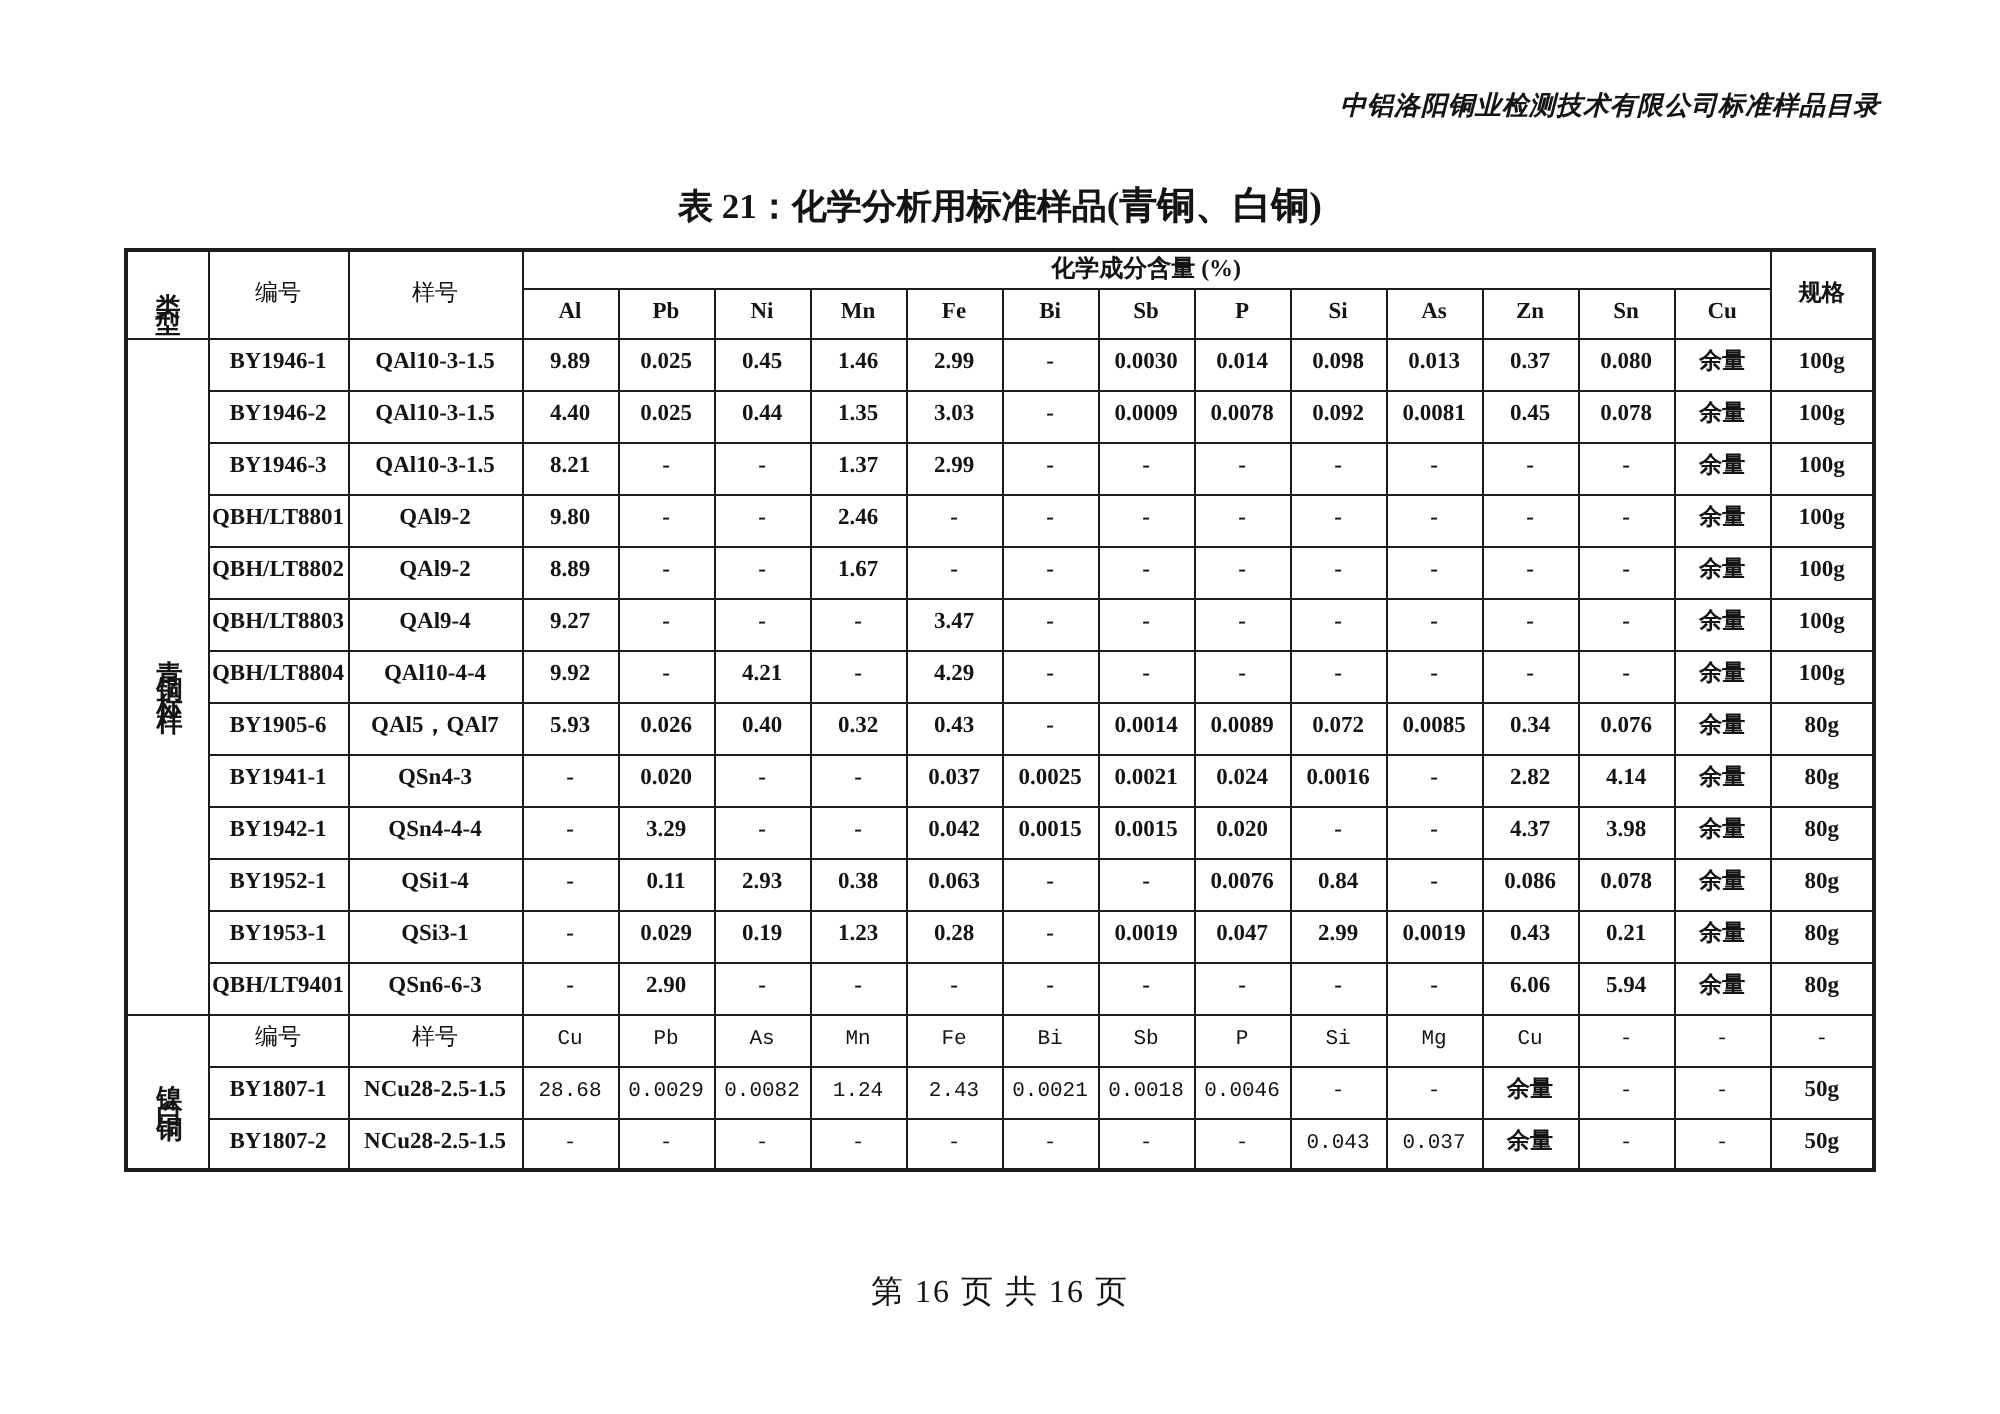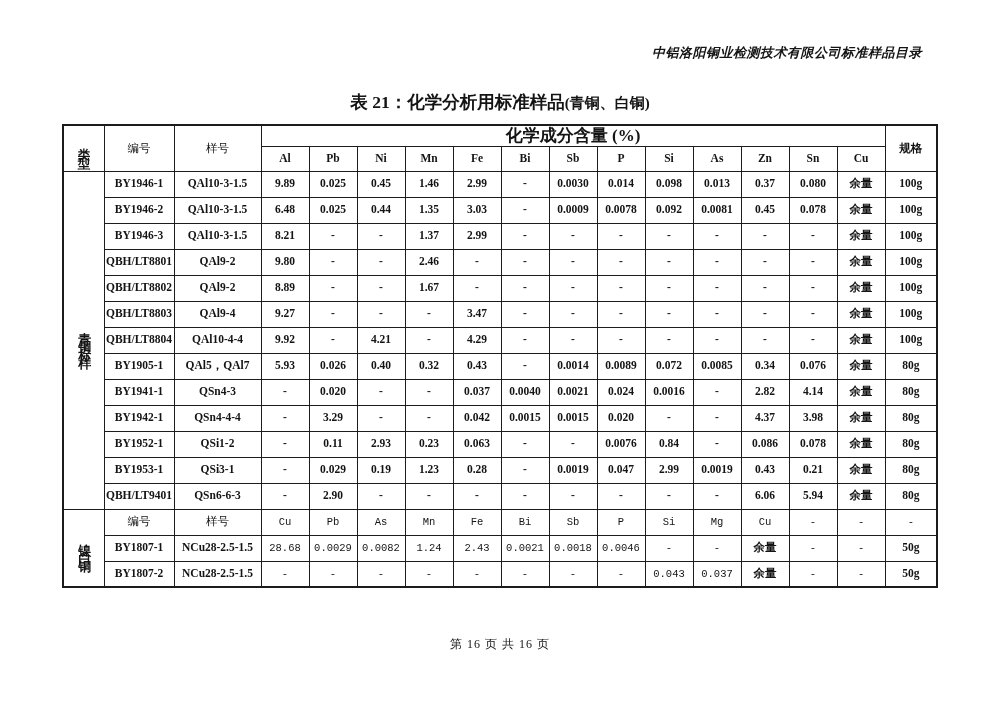--- a/index.html
+++ b/index.html
@@ -3,59 +3,59 @@
 <meta charset="utf-8">
 <style>
   * { margin:0; padding:0; box-sizing:border-box; }
   html,body { background:#ffffff; }
   body {
     width:1000px; height:707px; position:relative;
     font-family:"Liberation Serif","DejaVu Serif",serif;
     color:#141414; overflow:hidden;
   }
   .doc-header {
-    position:absolute; top:44px; right:78px;
+    position:absolute; top:44px; right:60px;
     font-size:13px; font-weight:bold; font-style:italic;
     letter-spacing:0.5px;
   }
   .doc-title {
     position:absolute; top:90px; left:0; width:100%;
     text-align:center; font-weight:bold; font-size:17.5px;
   }
-  .doc-title .paren { font-size:15px; }
+  .doc-title .paren { font-size:19px; }
   table#main-table {
     position:absolute; top:124px; left:62px; width:876px;
     border-collapse:collapse; table-layout:fixed;
     border:2px solid #1c1c1c;
   }
   #main-table th, #main-table td {
     border:1px solid #1c1c1c; text-align:center; vertical-align:middle;
     padding:0; font-size:11.5px; font-weight:bold; overflow:hidden;
     line-height:1.15;
   }
   #main-table thead tr.hr1 { height:19px; }
   #main-table thead tr.hr2 { height:25px; }
   #main-table tbody tr { height:26px; }
-  #main-table th.comp { font-size:17px; }
+  #main-table th.comp { font-size:12px; }
   #main-table .light { font-weight:normal; font-size:11.5px; }
   #main-table .mono {
     font-family:"Liberation Mono","DejaVu Sans Mono",monospace;
     font-weight:normal; font-size:10.5px;
   }
   .vert {
     display:inline-block; writing-mode:vertical-lr; text-orientation:upright;
     font-weight:bold;
   }
   .vert-type { font-size:12.5px; letter-spacing:9px; }
   .vert-s1   { font-size:13px;   letter-spacing:8px; }
   .vert-s2   { font-size:13px;   letter-spacing:8px; }
   tbody.s2 tr:first-child td { border-top:2px solid #1c1c1c; }
   .doc-footer {
     position:absolute; top:636px; left:0; width:100%;
-    text-align:center; font-size:12px; letter-spacing:1px;
+    text-align:center; font-size:16px; letter-spacing:1px;
   }
 </style>
 </head>
 <body>
 
 <div class="page">
   <div class="doc-header">中铝洛阳铜业检测技术有限公司标准样品目录</div>
   <div class="doc-title">
     <span>表 21：化学分析用标准样品</span><span class="paren">(青铜、白铜)</span>
   </div>
@@ -119,21 +119,21 @@
           <td>0.098</td>
           <td>0.013</td>
           <td>0.37</td>
           <td>0.080</td>
           <td>余量</td>
           <td>100g</td>
         </tr>
         <tr>
           <td>BY1946-2</td>
           <td>QAl10-3-1.5</td>
-          <td>6.48</td>
+          <td>4.40</td>
           <td>0.025</td>
           <td>0.44</td>
           <td>1.35</td>
           <td>3.03</td>
           <td>-</td>
           <td>0.0009</td>
           <td>0.0078</td>
           <td>0.092</td>
           <td>0.0081</td>
           <td>0.45</td>
@@ -225,21 +225,21 @@
           <td>-</td>
           <td>-</td>
           <td>-</td>
           <td>-</td>
           <td>-</td>
           <td>-</td>
           <td>余量</td>
           <td>100g</td>
         </tr>
         <tr>
-          <td>BY1905-1</td>
+          <td>BY1905-6</td>
           <td>QAl5，QAl7</td>
           <td>5.93</td>
           <td>0.026</td>
           <td>0.40</td>
           <td>0.32</td>
           <td>0.43</td>
           <td>-</td>
           <td>0.0014</td>
           <td>0.0089</td>
           <td>0.072</td>
@@ -250,21 +250,21 @@
           <td>80g</td>
         </tr>
         <tr>
           <td>BY1941-1</td>
           <td>QSn4-3</td>
           <td>-</td>
           <td>0.020</td>
           <td>-</td>
           <td>-</td>
           <td>0.037</td>
-          <td>0.0040</td>
+          <td>0.0025</td>
           <td>0.0021</td>
           <td>0.024</td>
           <td>0.0016</td>
           <td>-</td>
           <td>2.82</td>
           <td>4.14</td>
           <td>余量</td>
           <td>80g</td>
         </tr>
         <tr>
@@ -280,25 +280,25 @@
           <td>0.020</td>
           <td>-</td>
           <td>-</td>
           <td>4.37</td>
           <td>3.98</td>
           <td>余量</td>
           <td>80g</td>
         </tr>
         <tr>
           <td>BY1952-1</td>
-          <td>QSi1-2</td>
+          <td>QSi1-4</td>
           <td>-</td>
           <td>0.11</td>
           <td>2.93</td>
-          <td>0.23</td>
+          <td>0.38</td>
           <td>0.063</td>
           <td>-</td>
           <td>-</td>
           <td>0.0076</td>
           <td>0.84</td>
           <td>-</td>
           <td>0.086</td>
           <td>0.078</td>
           <td>余量</td>
           <td>80g</td>

